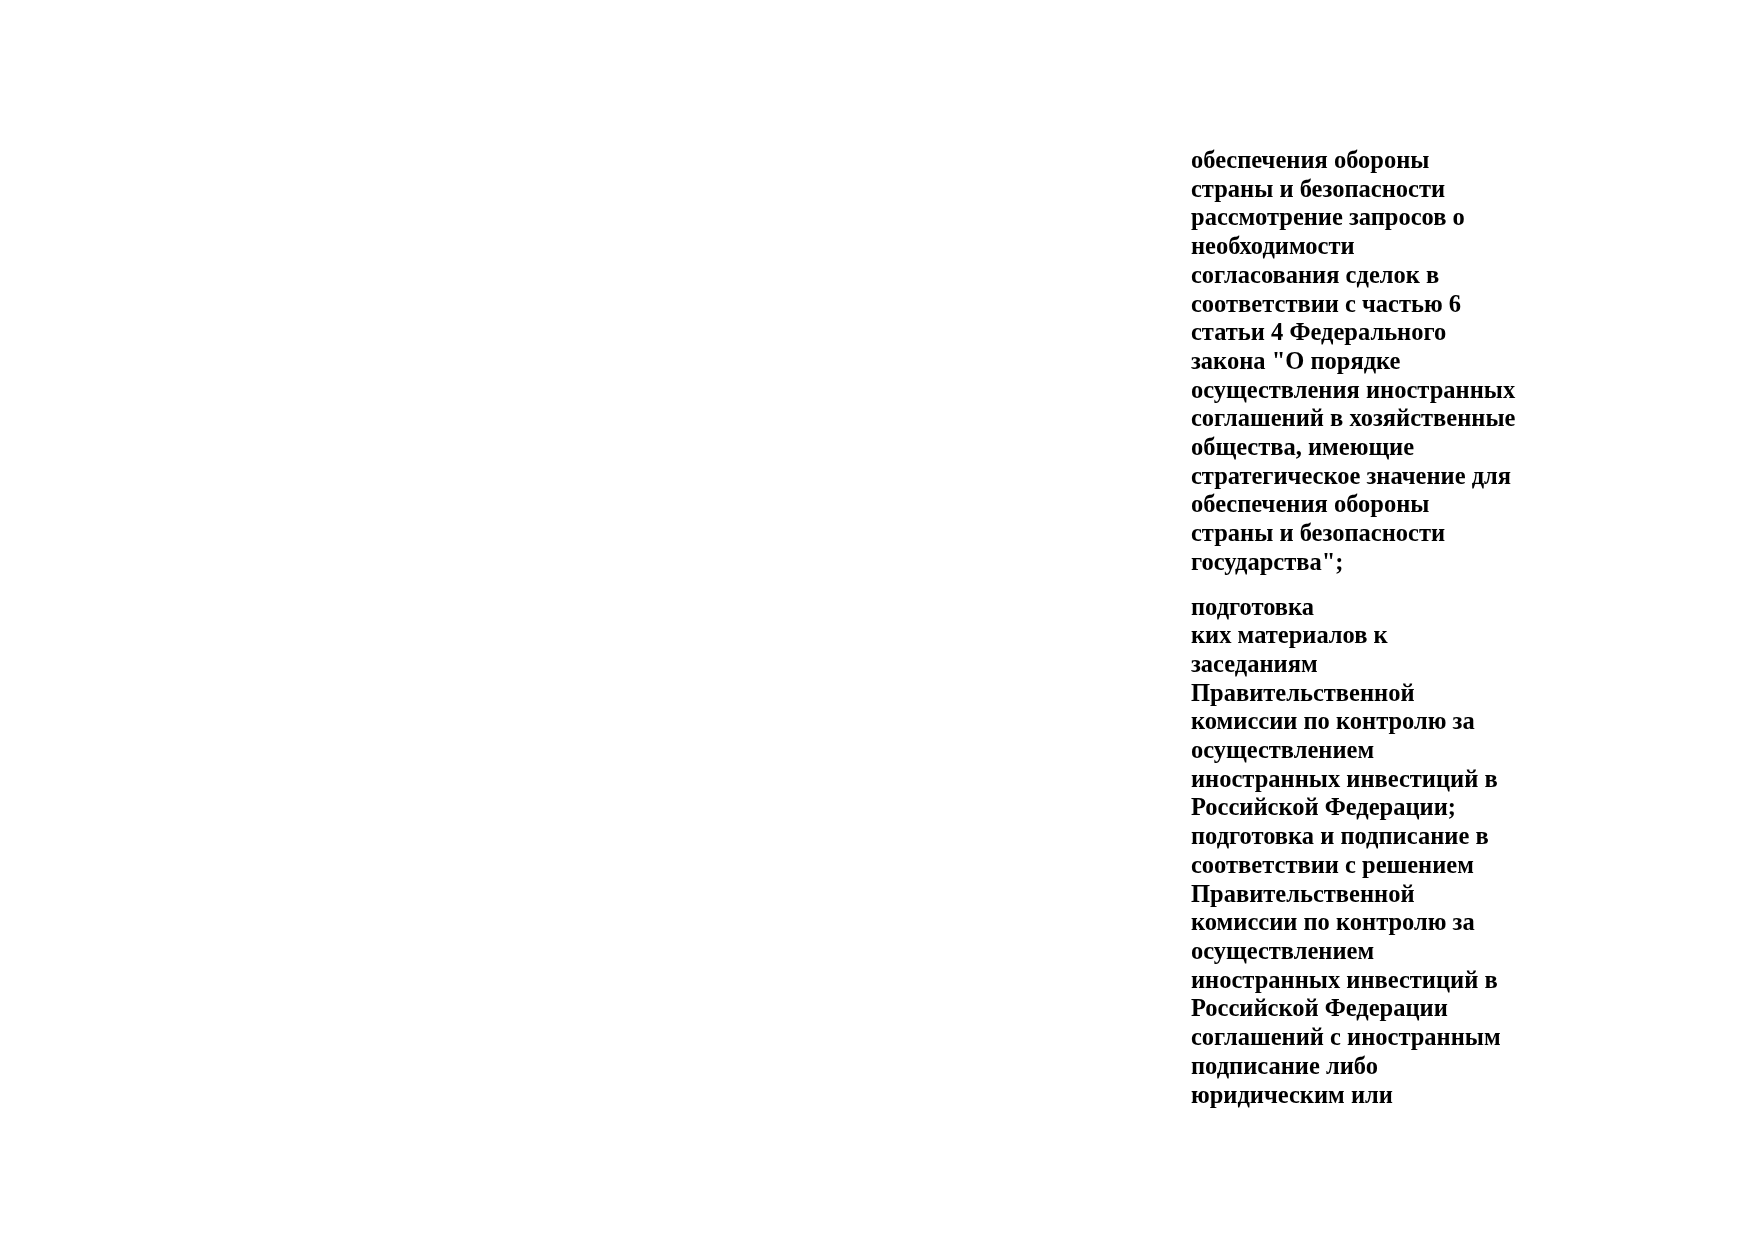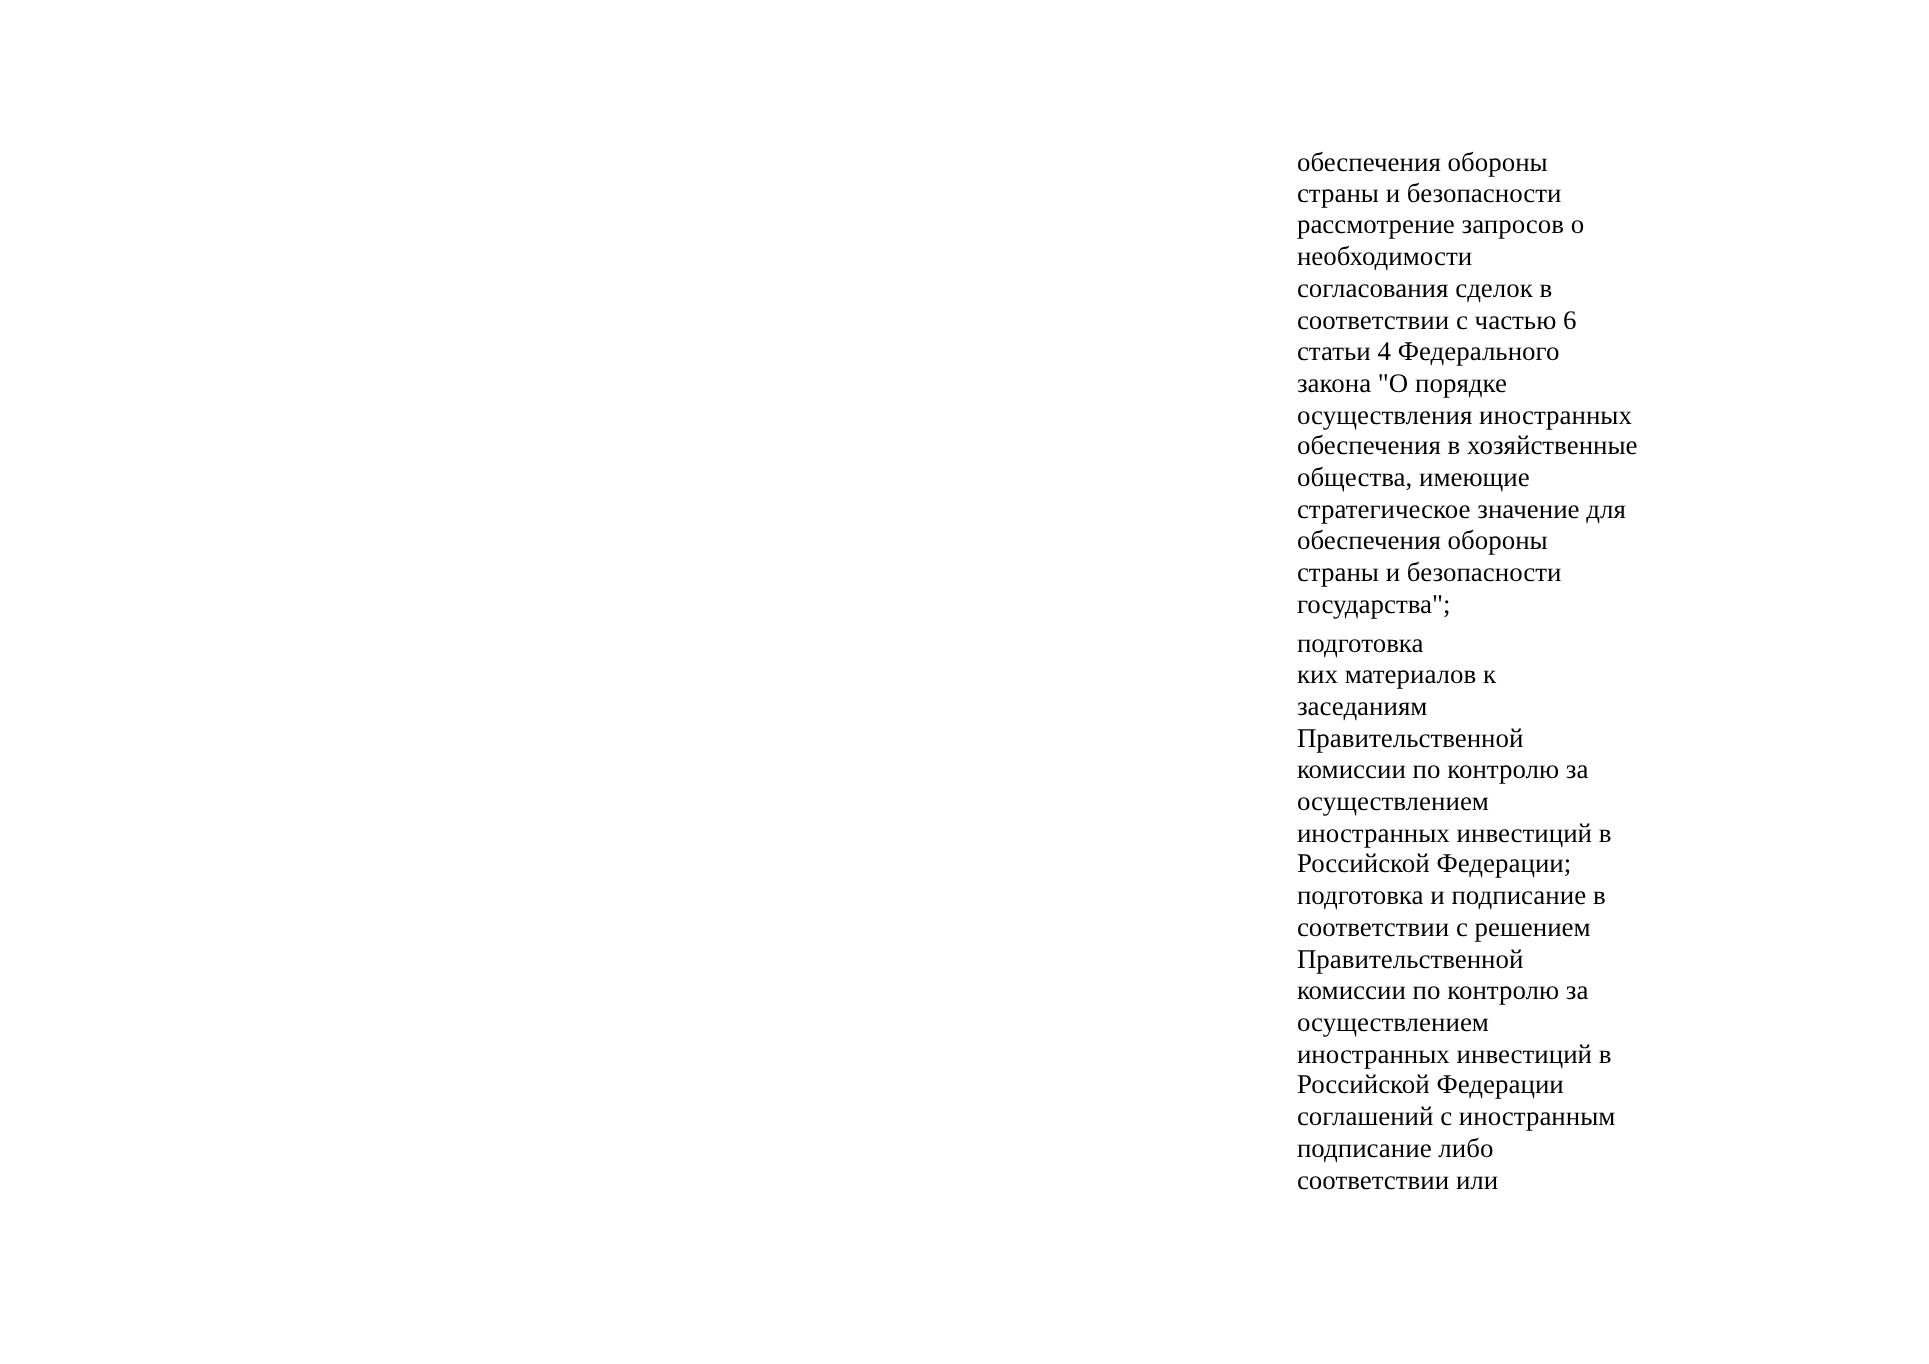--- a/index.html
+++ b/index.html
@@ -8,40 +8,40 @@
     .column {
       position: absolute;
       left: 1175px;
       top: 130px;
       width: 330px;
       font-family: "Liberation Serif", "DejaVu Serif", serif;
       font-size: 24.5px;
       line-height: 28.7px;
       color: #000000;
     }
-    .para { margin: 4px; }
+    .para { margin: 16px; font-weight: bold; }
     .para + .para { margin-top: 7px; }
     .line { display: block; white-space: nowrap; }
   </style>
 </head>
 <body>
 
 <div class="page">
   <div class="column">
     <p class="para">
       <span class="line">обеспечения обороны</span>
       <span class="line">страны и безопасности</span>
       <span class="line">рассмотрение запросов о</span>
       <span class="line">необходимости</span>
       <span class="line">согласования сделок в</span>
       <span class="line">соответствии с частью 6</span>
       <span class="line">статьи 4 Федерального</span>
       <span class="line">закона "О порядке</span>
       <span class="line">осуществления иностранных</span>
-      <span class="line">обеспечения в хозяйственные</span>
+      <span class="line">соглашений в хозяйственные</span>
       <span class="line">общества, имеющие</span>
       <span class="line">стратегическое значение для</span>
       <span class="line">обеспечения обороны</span>
       <span class="line">страны и безопасности</span>
       <span class="line">государства";</span>
     </p>
     <p class="para">
       <span class="line">подготовка</span>
       <span class="line">ких материалов к</span>
       <span class="line">заседаниям</span>
@@ -52,16 +52,16 @@
       <span class="line">Российской Федерации;</span>
       <span class="line">подготовка и подписание в</span>
       <span class="line">соответствии с решением</span>
       <span class="line">Правительственной</span>
       <span class="line">комиссии по контролю за</span>
       <span class="line">осуществлением</span>
       <span class="line">иностранных инвестиций в</span>
       <span class="line">Российской Федерации</span>
       <span class="line">соглашений с иностранным</span>
       <span class="line">подписание либо</span>
-      <span class="line">соответствии или</span>
+      <span class="line">юридическим или</span>
     </p>
   </div>
 </div>
 
 </body></html>

